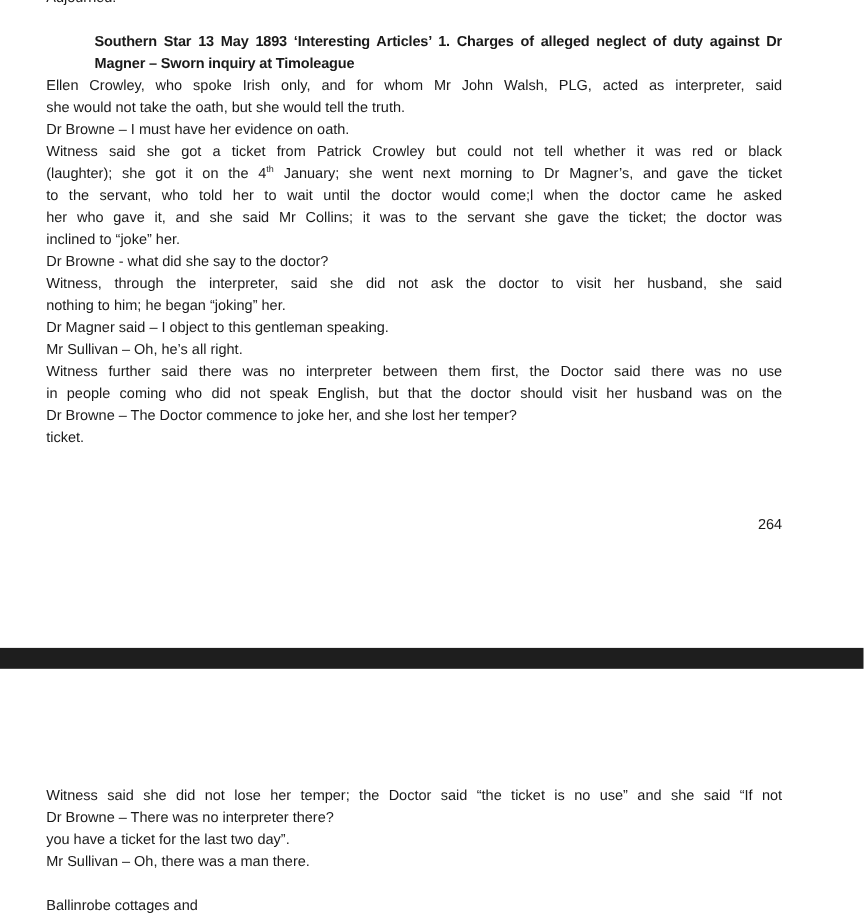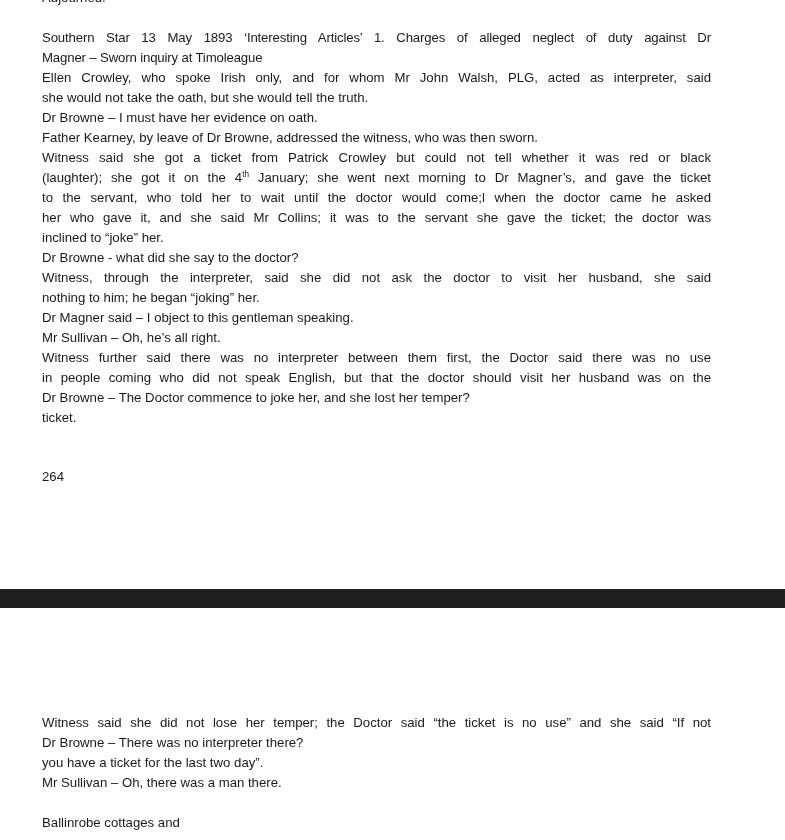--- a/index.html
+++ b/index.html
@@ -11,46 +11,45 @@
     color: #1a1a1a;
   }
   .page-text {
     position: absolute; left: 42px; width: 669px;
     font-size: 13.2px; line-height: 20px;
   }
   .page1 { top: -12px; }
   .page2 { top: 713px; }
   .line { height: 20px; }
   .line.just { text-align: justify; text-align-last: justify; }
-  .line.bold { font-weight: 400; letter-spacing: -0.15px; }
+  .line.bold { font-weight: 700; letter-spacing: -0.15px; margin-left: 44px; }
   .seg-bold { font-weight: 400; }
   sup { font-size: 0.62em; line-height: 0; vertical-align: super; }
   .page-footer {
     position: absolute; left: 42px; width: 669px; top: 467px;
-    text-align: left; font-size: 13.2px; line-height: 20px;
+    text-align: right; font-size: 13.2px; line-height: 20px;
   }
   .separator {
     position: absolute; left: 0; top: 589px; width: 785px; height: 19px;
     background: #1e1e1e;
   }
 </style>
 </head>
 <body>
 
 <div>
 
   <div class="page-text page1">
       <div class="line">Adjourned.</div>
       <div class="line">&nbsp;</div>
       <div class="line just bold">Southern Star 13 May 1893 ‘Interesting Articles’  1. Charges of alleged neglect of duty against Dr</div>
       <div class="line bold">Magner – Sworn inquiry at Timoleague</div>
       <div class="line just"><span>Ellen Crowley, who spoke Irish only, and for whom Mr </span><span class="seg-bold">John Walsh, PLG, acted as interpreter</span><span>, said</span></div>
       <div class="line">she would not take the oath, but she would tell the truth.</div>
       <div class="line">Dr Browne – I must have her evidence on oath.</div>
-      <div class="line">Father Kearney, by leave of Dr Browne, addressed the witness, who was then sworn.</div>
       <div class="line just">Witness said she got a ticket from Patrick Crowley but could not tell whether it was red or black</div>
       <div class="line just"><span>(laughter); she got it on the 4</span><sup>th</sup><span> January; she went next morning to Dr Magner’s, and gave the ticket</span></div>
       <div class="line just">to the servant, who told her to wait until the doctor would come;l when the doctor came he asked</div>
       <div class="line just">her who gave it, and she said Mr Collins; it was to the servant she gave the ticket; the doctor was</div>
       <div class="line">inclined to “joke” her.</div>
       <div class="line">Dr Browne - what did she say to the doctor?</div>
       <div class="line just">Witness, through the interpreter, said she did not ask the doctor to visit her husband, she said</div>
       <div class="line">nothing to him; he began “joking” her.</div>
       <div class="line">Dr Magner said – I object to this gentleman speaking.</div>
       <div class="line">Mr Sullivan – Oh, he’s all right.</div>

